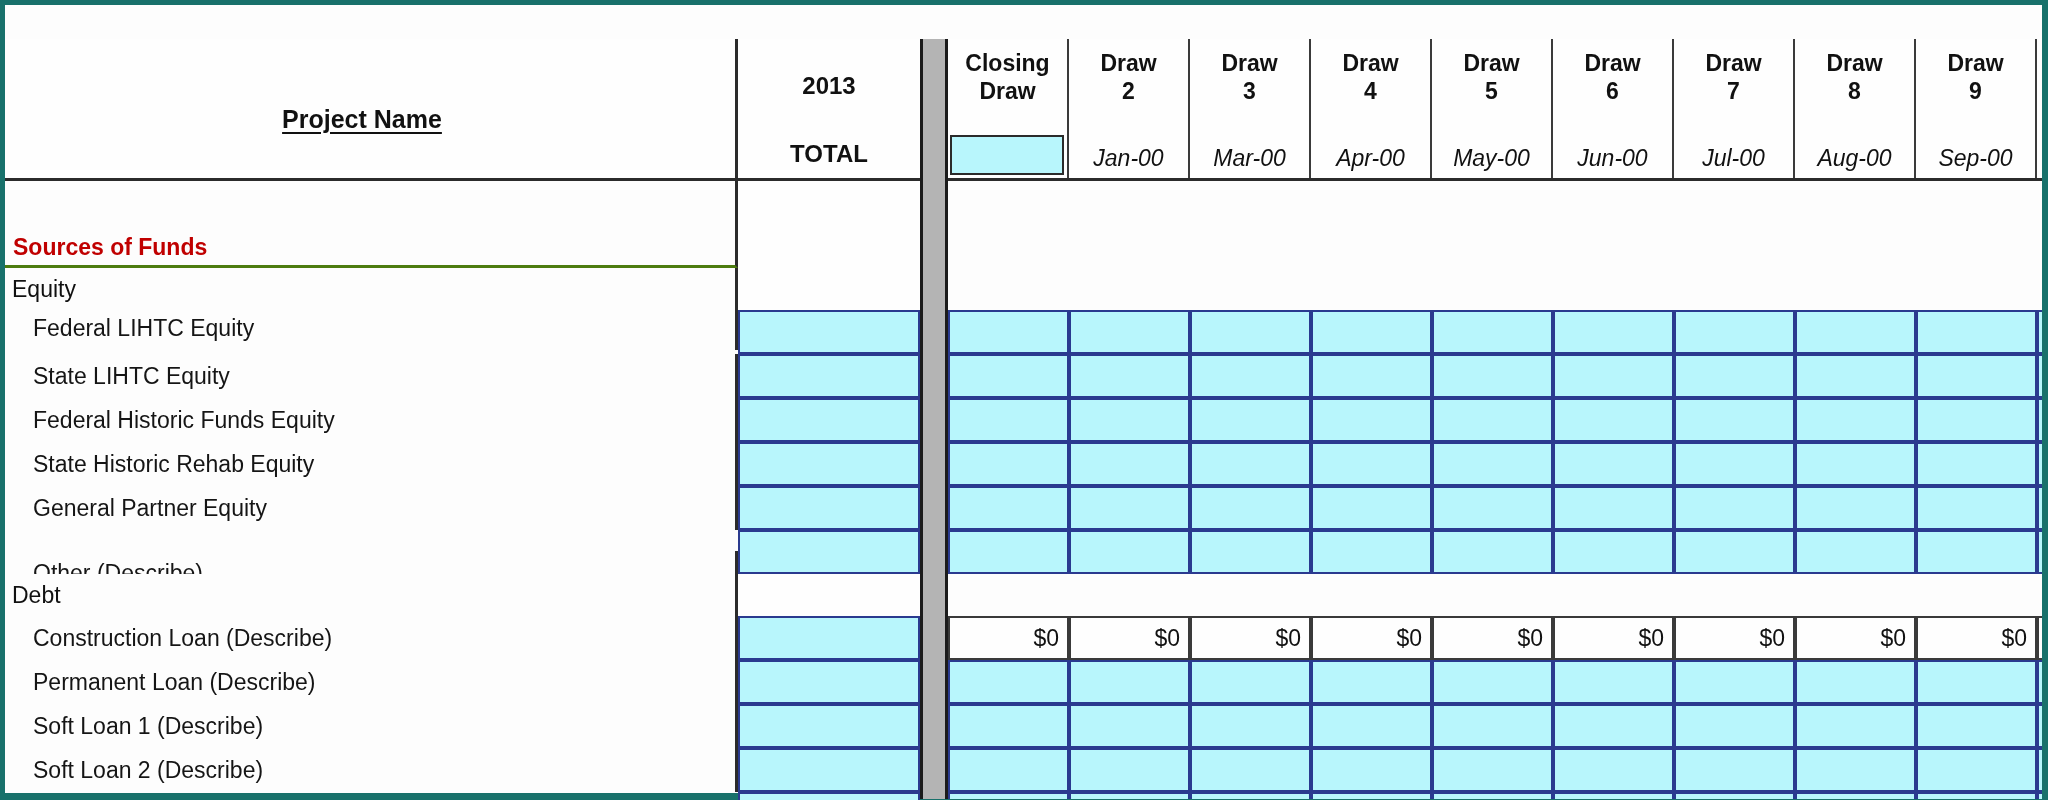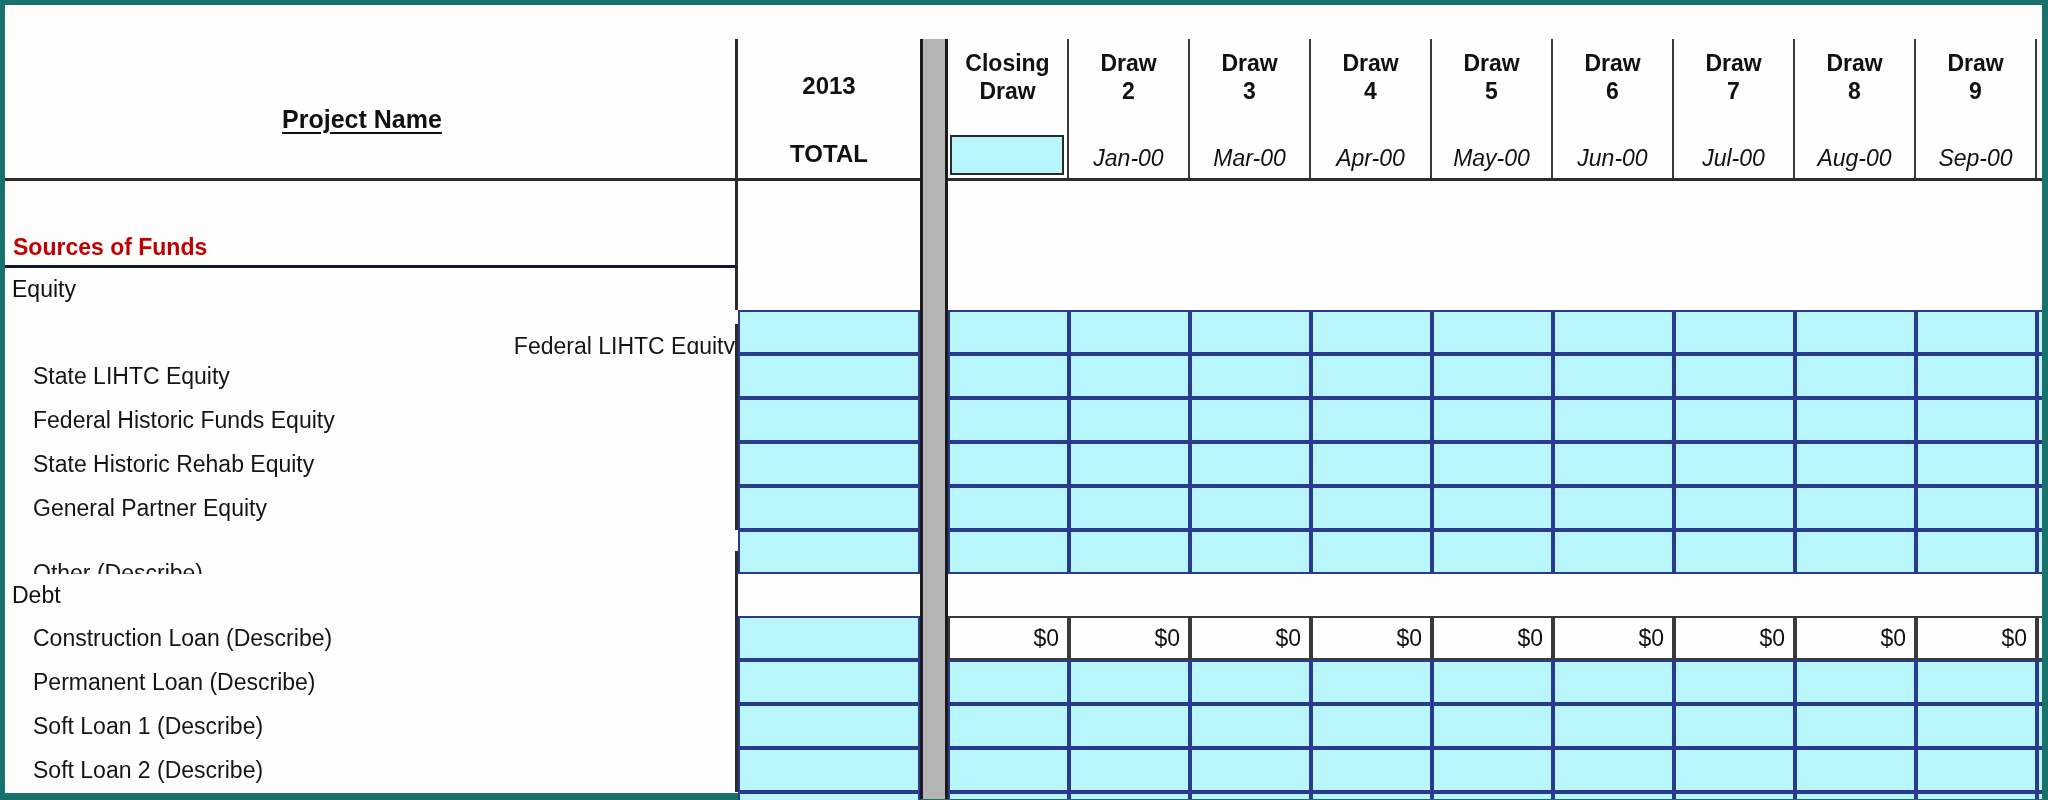--- a/index.html
+++ b/index.html
@@ -109,21 +109,21 @@
   .lrow{
     left:0;width:733px;
     border-right:3px solid #2b2b2b;
     background:#fdfdfd;
     display:flex;align-items:center;
   }
   .lrow .txt{font-size:23px;color:#111;white-space:nowrap;}
   .lrow .txt.section{font-weight:bold;color:#c00000;padding-left:8px;font-size:23px;}
   .lrow .txt.group{font-weight:normal;color:#111;padding-left:7px;}
   .lrow .txt.item{padding-left:28px;color:#151515;}
-  .lrow.bb{border-bottom:3px solid #0f172a;}
+  .lrow.bb{border-bottom:3px solid #4d7c0f;}
 
   
   .tcell{
     left:733px;width:182px;box-sizing:border-box;
     background:#fdfdfd;
   }
   .tcell.fill{background:#b8f6fc;border:2px solid #2a3a8f;}
   .tcell.plainbox{background:#fefefe;}
 
   
@@ -217,21 +217,21 @@
 
   <div class="cell" id="divider"></div>
 
   <div id="leftrows">
       <div class="cell lrow bb" style="top: 176px; height: 87px; align-items: flex-end;">
         <span class="txt section" style="padding-bottom: 4px;">Sources of Funds</span>
       </div>
       <div class="cell lrow" style="top: 263px; height: 42px;">
         <span class="txt group">Equity</span>
       </div>
-      <div class="cell lrow" style="top: 319px; height: 44px; justify-content: flex-end;">
+      <div class="cell lrow" style="top: 301px; height: 44px;">
         <span class="txt item">Federal LIHTC Equity</span>
       </div>
       <div class="cell lrow" style="top: 349px; height: 44px;">
         <span class="txt item">State LIHTC Equity</span>
       </div>
       <div class="cell lrow" style="top: 393px; height: 44px;">
         <span class="txt item">Federal Historic Funds Equity</span>
       </div>
       <div class="cell lrow" style="top: 437px; height: 44px;">
         <span class="txt item">State Historic Rehab Equity</span>

